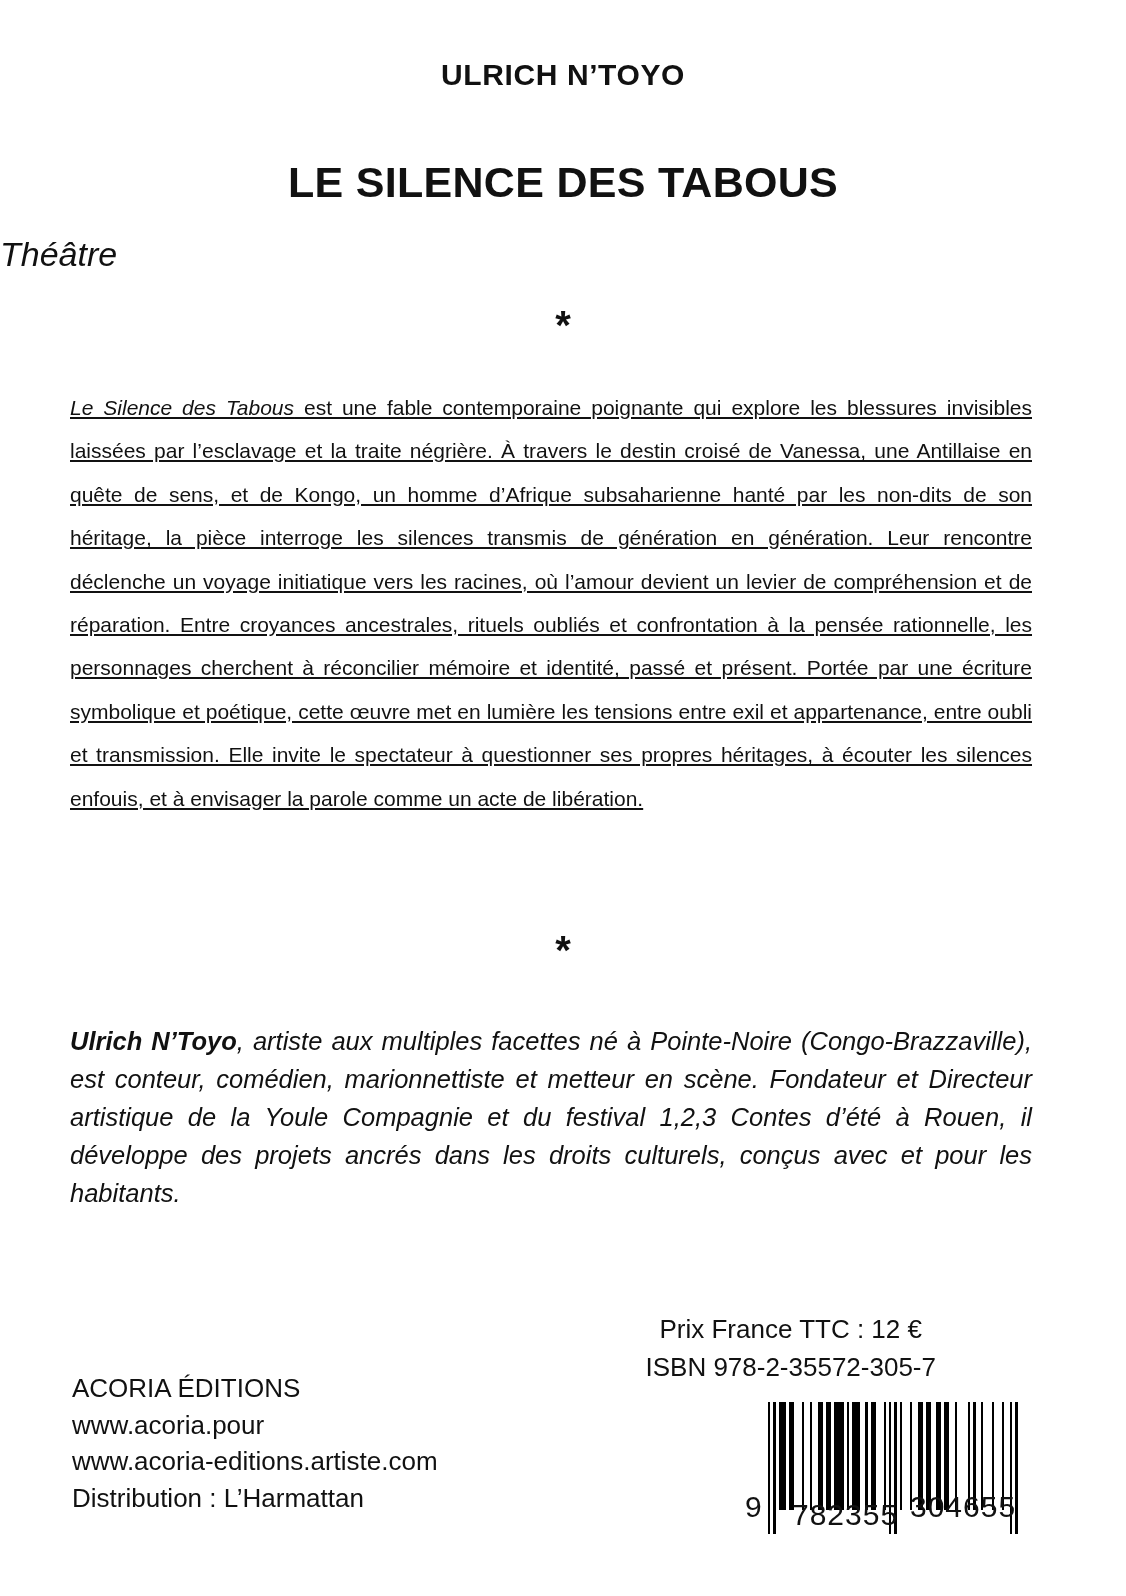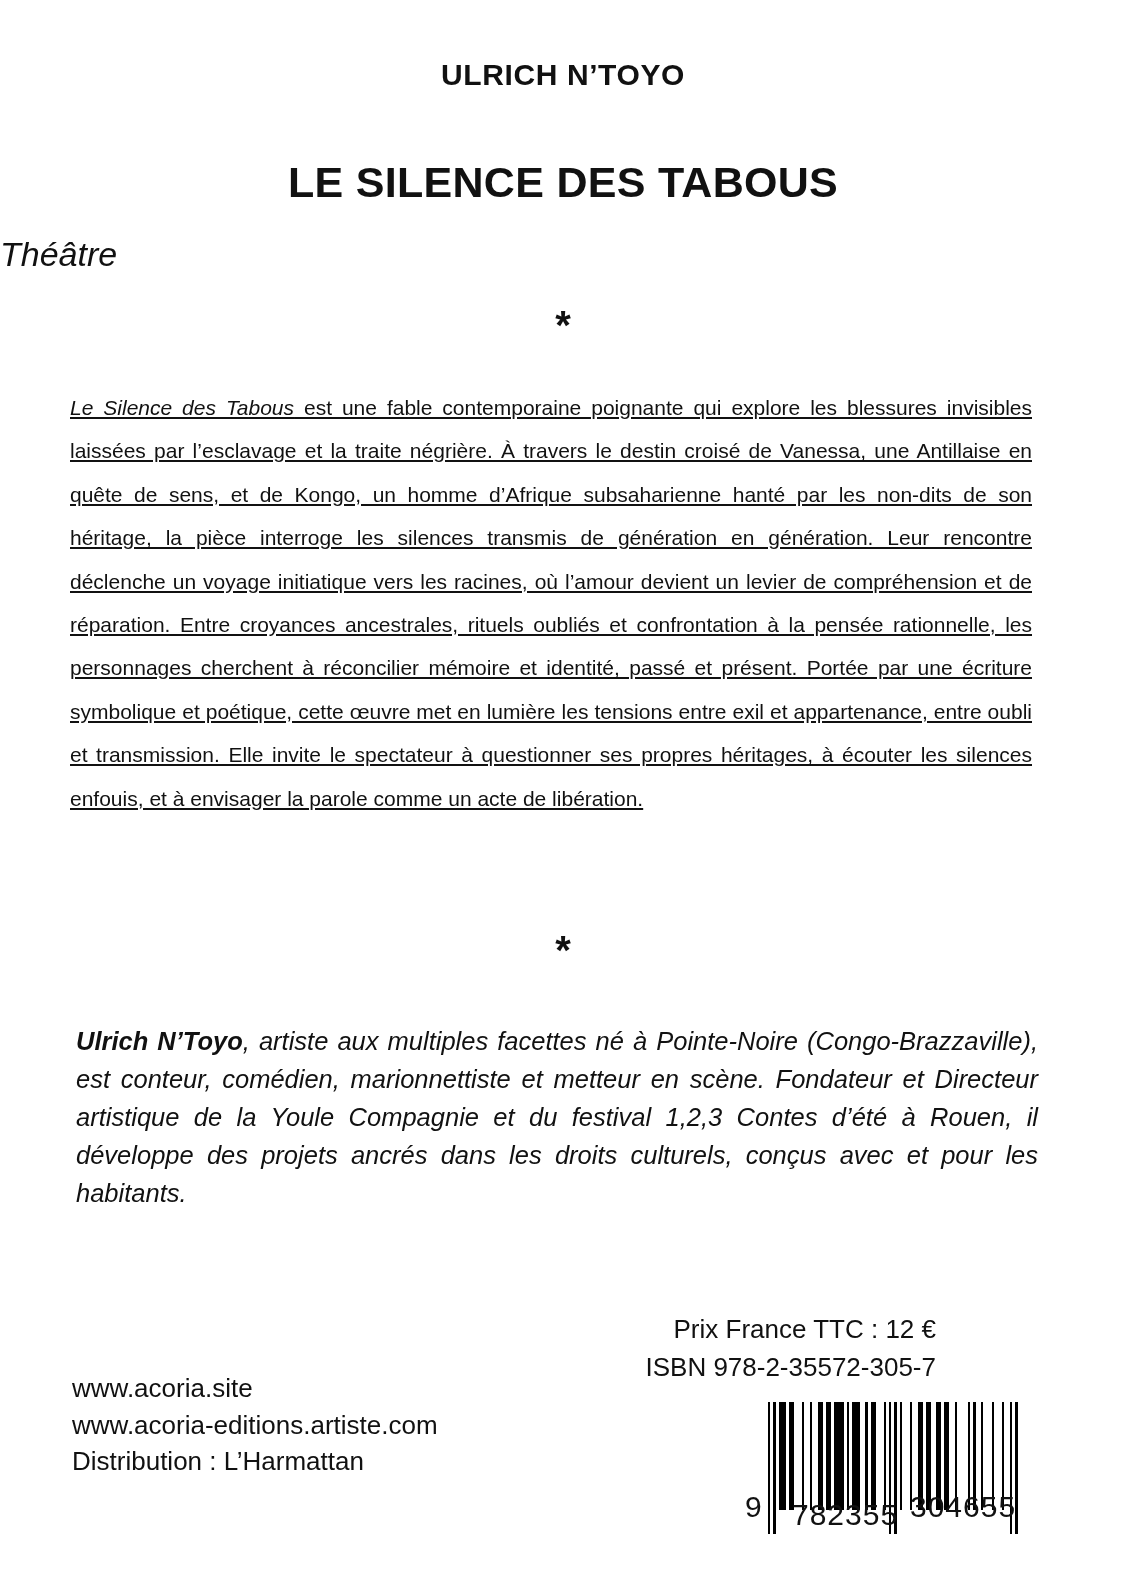--- a/index.html
+++ b/index.html
@@ -81,21 +81,21 @@
     text-decoration: underline;
   }
   .blurb em {
     font-style: italic;
   }
 
   
   .bio {
     position: absolute;
     top: 1022px;
-    left: 76px;
+    left: 70px;
     width: 962px;
     font-size: 25.5px;
     line-height: 38px;
     font-style: italic;
     text-align: justify;
     text-justify: inter-word;
   }
   .bio strong {
     font-weight: bold;
     font-style: italic;
@@ -117,20 +117,21 @@
   .price-isbn {
     position: absolute;
     right: 98px;
     top: 1310px;
     text-align: right;
     font-size: 26px;
     line-height: 38px;
   }
   .price-isbn div {
     white-space: nowrap;
+    text-align: center;
   }
 
   
   .barcode-wrap {
     position: absolute;
     left: 768px;
     top: 1402px;
     width: 250px;
     height: 132px;
     background: #ffffff;
@@ -222,18 +223,19 @@
       </div>
   </div>
 
   <div class="barcode-digits">
     <span class="d-lead">9</span>
     <span class="d-left">782355</span>
     <span class="d-right">304655</span>
   </div>
 
   <div class="publisher">
-    <div>www.acoria.site</div>
+    <div>ACORIA ÉDITIONS</div>
+    <div>www.acoria.pour</div>
     <div>www.acoria-editions.artiste.com</div>
     <div>Distribution : L’Harmattan</div>
   </div>
 
 </div>
 
 </body></html>

